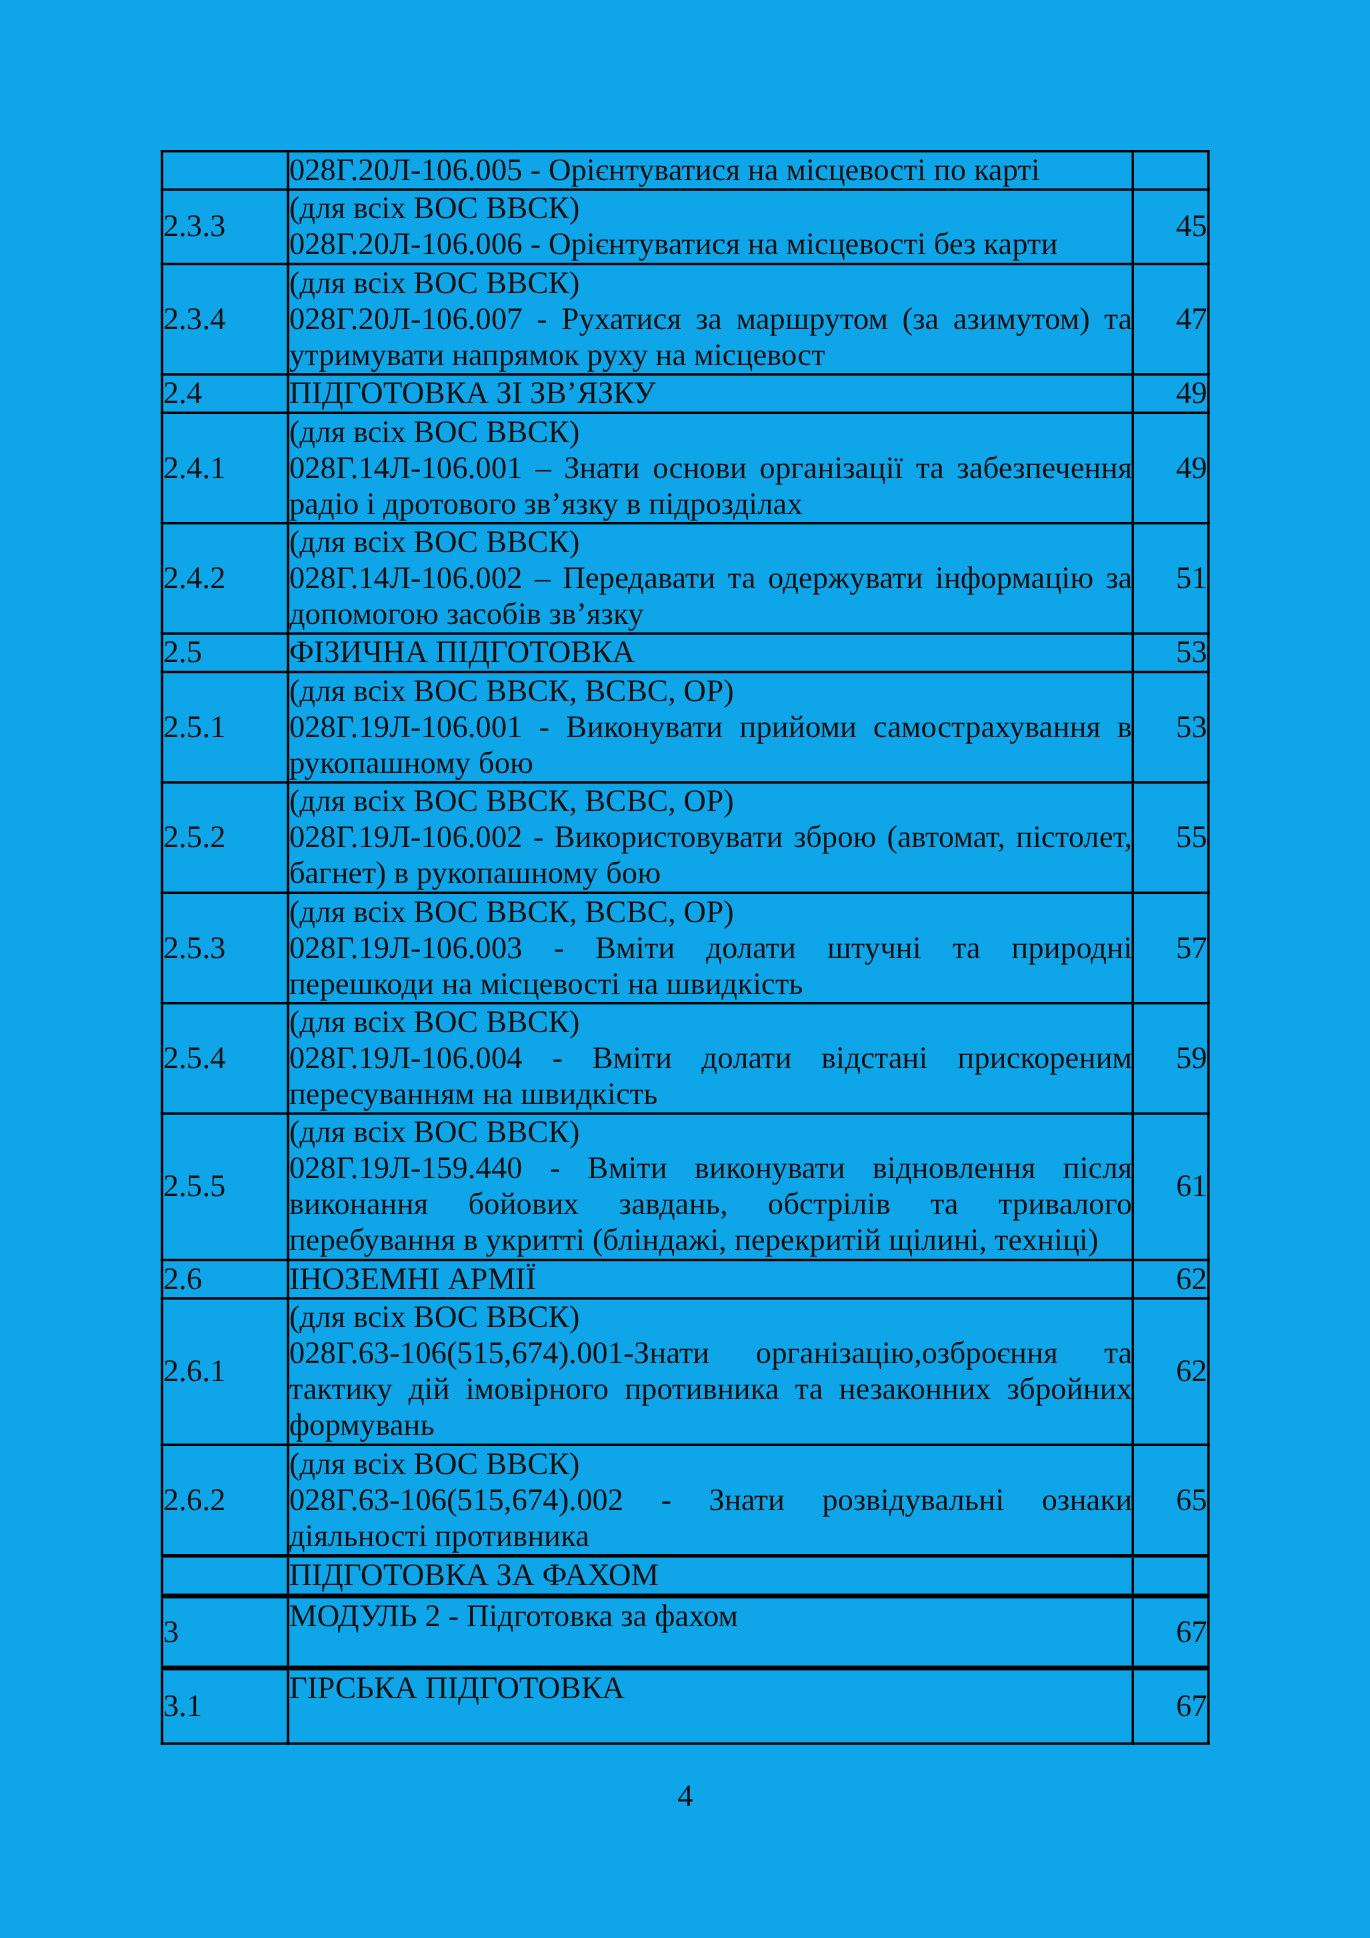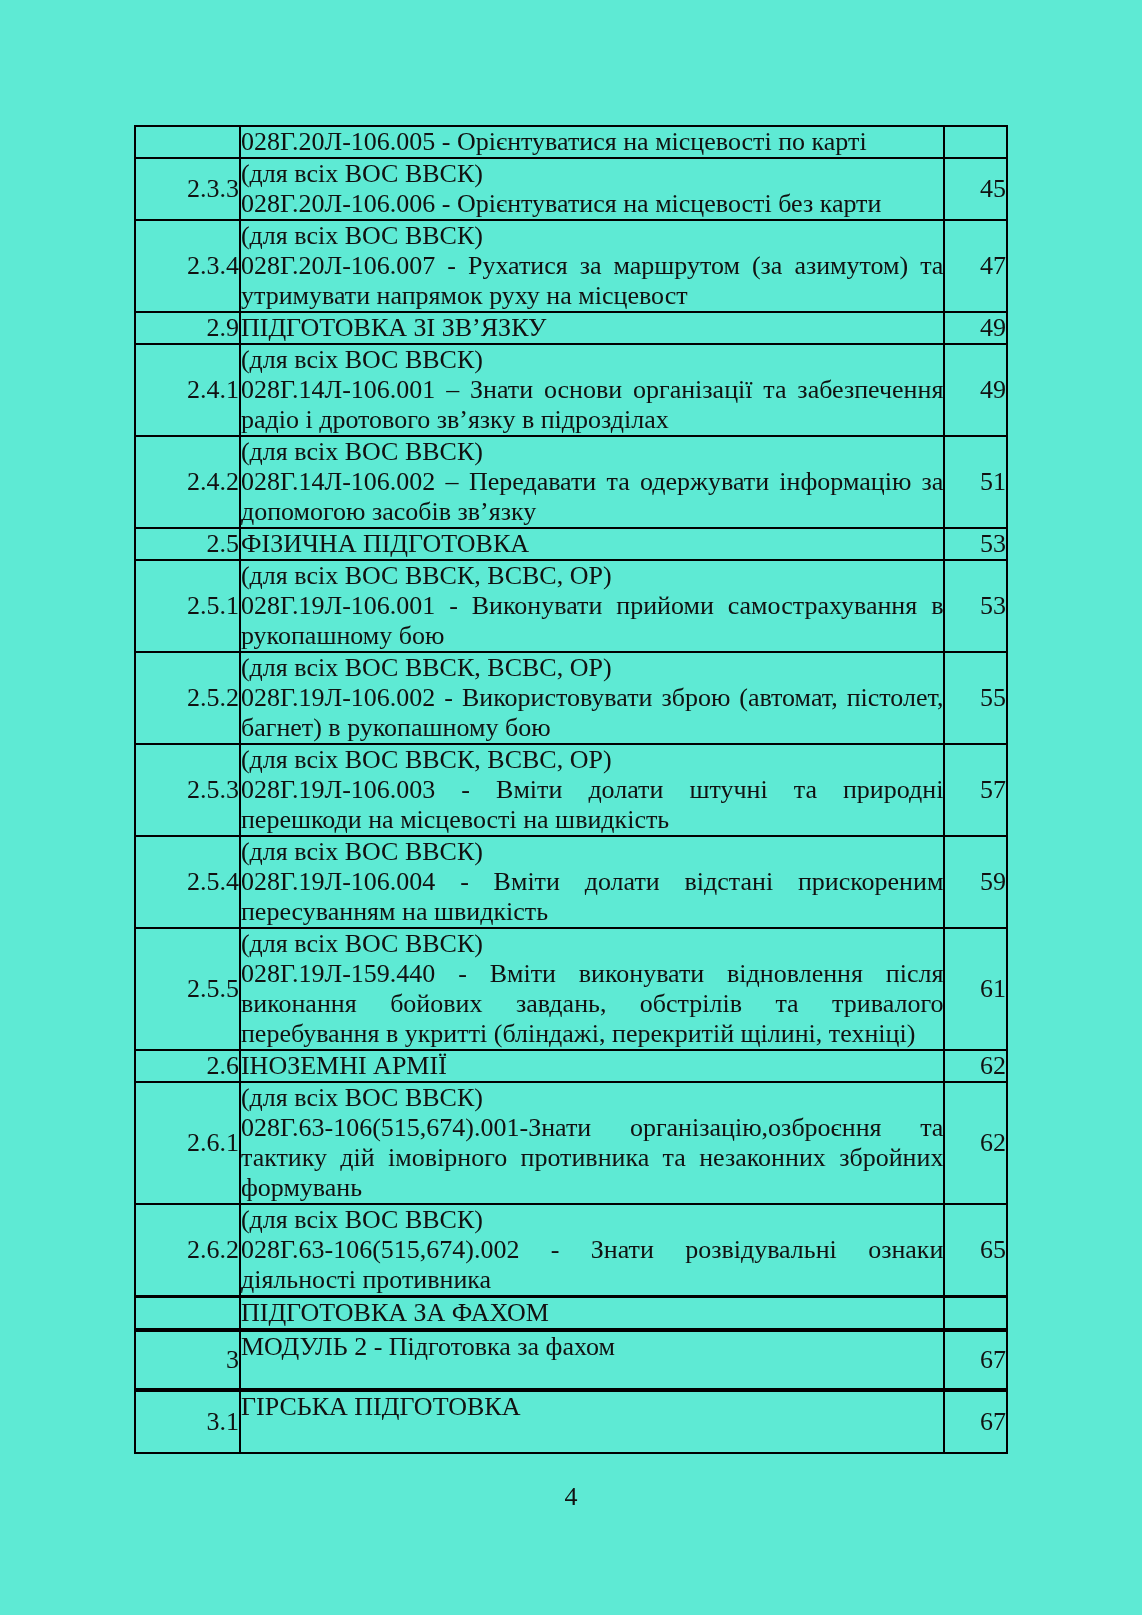--- a/index.html
+++ b/index.html
@@ -10,41 +10,41 @@
   body {
     width: 1142px;
     height: 1615px;
     font-family: "Liberation Serif", "DejaVu Serif", serif;
     color: #111111;
   }
   .page {
     position: relative;
     width: 1142px;
     height: 1615px;
-    background: #5eead4;
+    background: #0ea5e9;
     overflow: hidden;
   }
   table.toc {
     position: absolute;
     left: 134px;
     top: 125px;
     width: 874px;
     border-collapse: collapse;
     table-layout: fixed;
   }
   table.toc td {
     border: 2px solid #000000;
     font-size: 26px;
     line-height: 30px;
     padding: 0;
     overflow: hidden;
   }
   td.c-num {
     width: 102px;
-    text-align: right;
+    text-align: left;
     vertical-align: middle;
   }
   td.c-text {
     width: 696px;
     vertical-align: top;
     padding: 1px 6px 1px 6px;
   }
   td.c-page {
     width: 60px;
     text-align: right;
@@ -96,21 +96,21 @@
   </tr>
         <tr>
     <td class="c-num">2.3.4</td>
     <td class="c-text">
             <div class="para">(для всіх ВОС ВВСК)</div>
             <div class="para">028Г.20Л-106.007 - Рухатися за маршрутом (за азимутом) та утримувати напрямок руху на місцевост</div>
           </td>
     <td class="c-page">47</td>
   </tr>
         <tr>
-    <td class="c-num">2.9</td>
+    <td class="c-num">2.4</td>
     <td class="c-text">
             <div class="para">ПІДГОТОВКА ЗІ ЗВ’ЯЗКУ</div>
           </td>
     <td class="c-page">49</td>
   </tr>
         <tr>
     <td class="c-num">2.4.1</td>
     <td class="c-text">
             <div class="para">(для всіх ВОС ВВСК)</div>
             <div class="para">028Г.14Л-106.001 – Знати основи організації та забезпечення радіо і дротового зв’язку в підрозділах</div>

